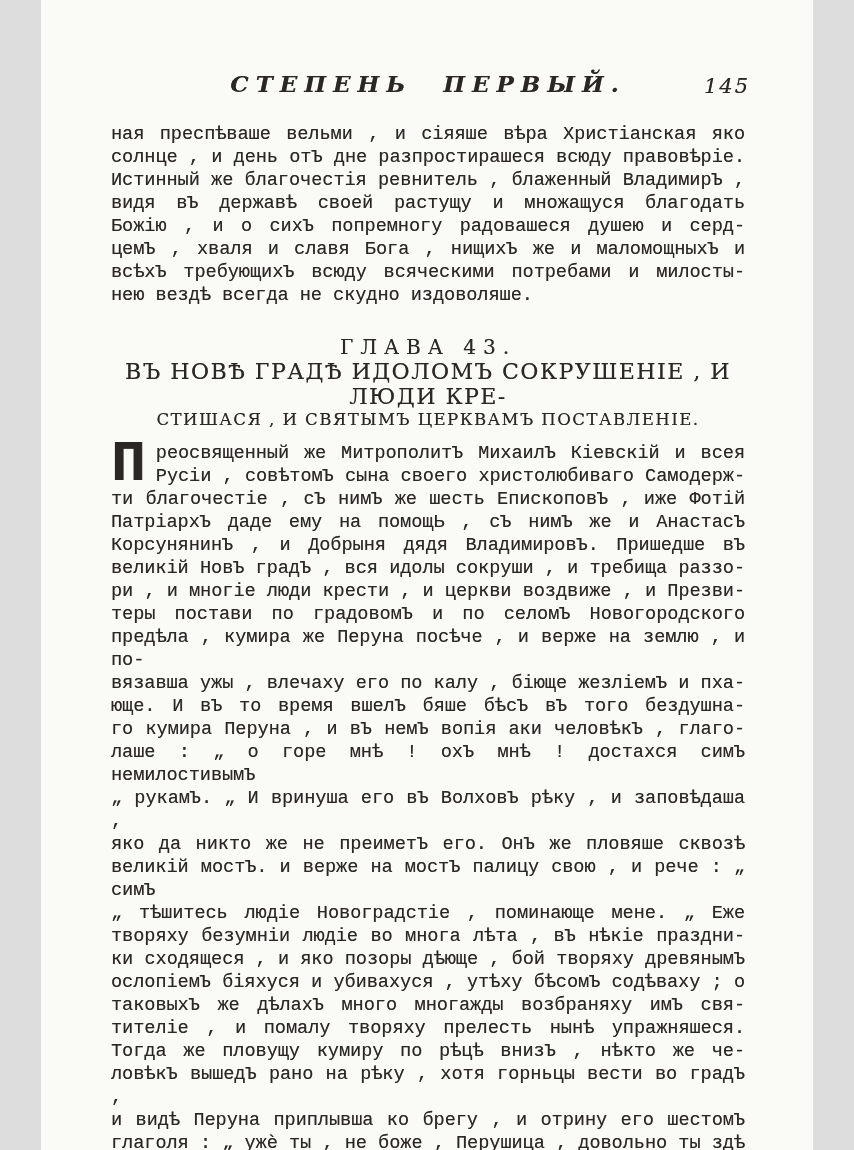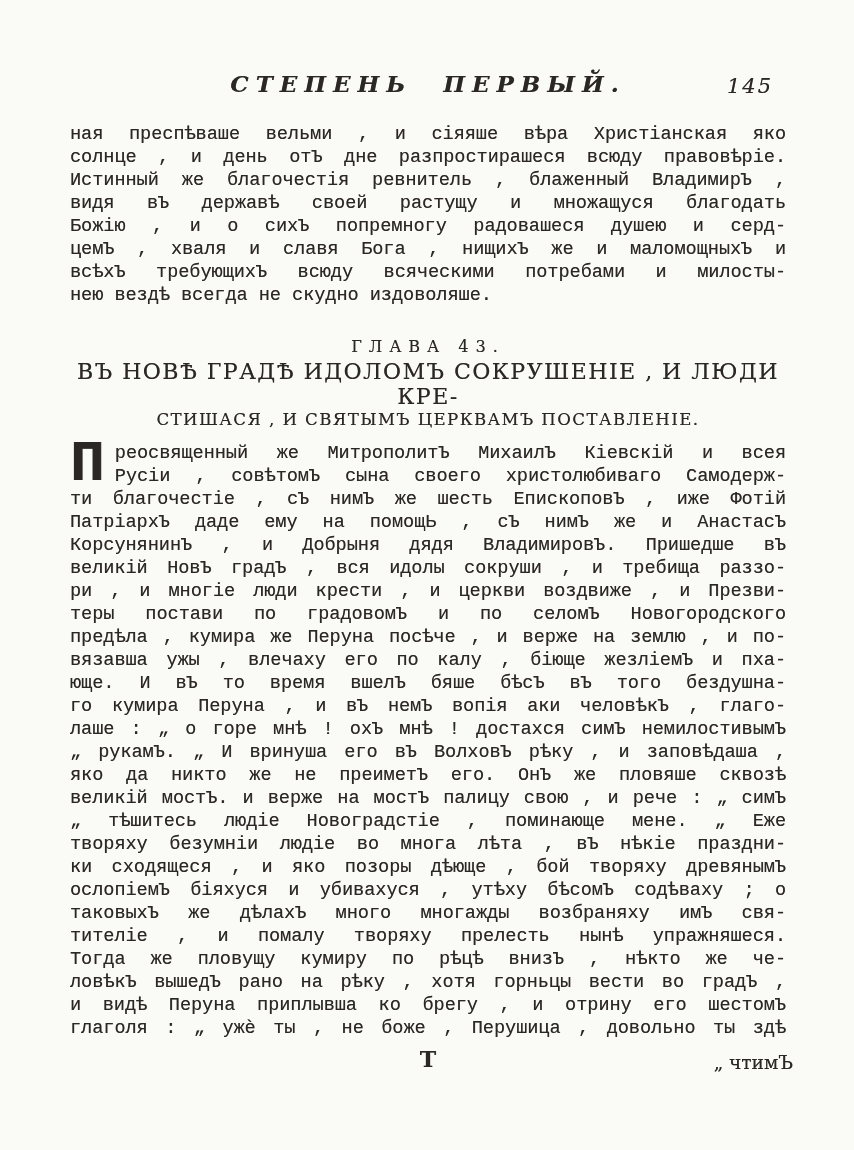--- a/index.html
+++ b/index.html
@@ -1,18 +1,18 @@
 <!DOCTYPE html>
 <html><head>
 <meta charset="utf-8">
 <style>
   html, body { margin:0; padding:0; background:#dddddd; }
   .page {
     position:relative;
-    width:854px; height:1150px;
+    width:772px; height:1150px;
     margin:0 auto;
     background:#fafaf7;
     color:#2b2724;
     box-sizing:border-box;
     padding:70px 61px 4px 63px;
     font-family:"DejaVu Serif", serif;
     overflow:hidden;
     text-shadow:0.2px 0.2px 0.35px rgba(43,39,36,0.55);
   }
   .header { position:relative; height:46px; }
@@ -20,32 +20,32 @@
     text-align:center;
     font-style:italic;
     font-weight:bold;
     font-size:23px;
     letter-spacing:7px;
     word-spacing:16px;
     white-space:nowrap;
   }
   .page-number {
     position:absolute;
-    right:20px; top:4px;
+    right:2px; top:4px;
     font-size:21px;
     letter-spacing:2px;
     font-style:italic;
   }
   .bodytext { font-size:18.5px; line-height:23px; }
   .para { margin:7px;font-family:Liberation Mono, monospace; }
   .line { text-align:justify; text-align-last:justify; }
   .line.last { text-align-last:left; }
   .chapter { text-align:center; margin-top:13px; margin-bottom:11px; }
   .chapter-label {
-    font-size:16px;
+    font-size:20px;
     letter-spacing:7px;
     line-height:24px;
     margin-top:28px;
   }
   .chapter-title-1 {
     font-size:22px;
     letter-spacing:1.5px;
     line-height:25px;
   }
   .chapter-title-2 {

